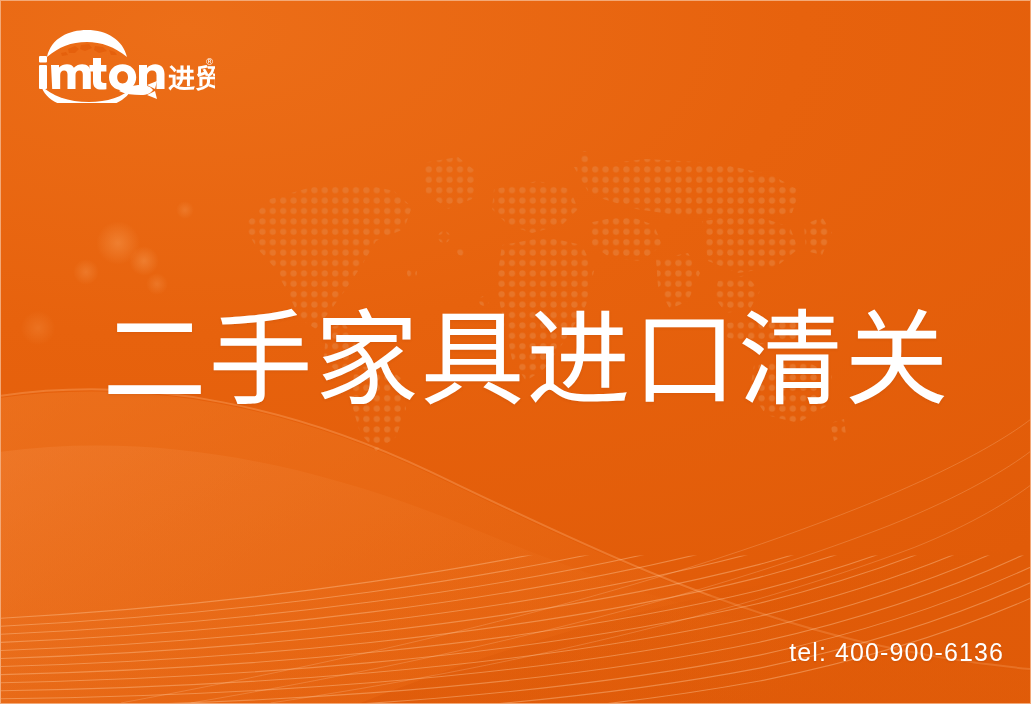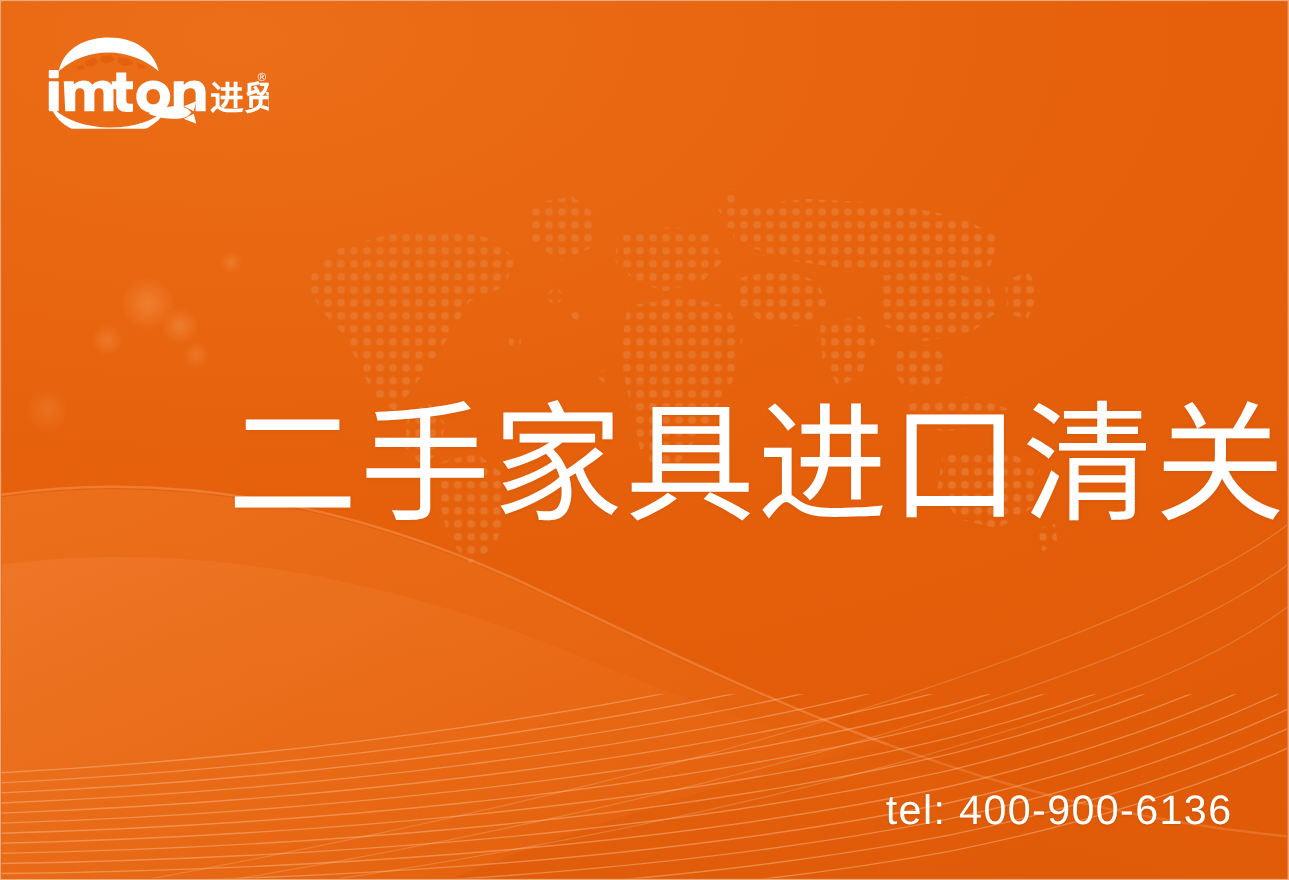--- a/index.html
+++ b/index.html
@@ -49,42 +49,42 @@
     position:absolute;
     left:34px; top:28px;
     width:180px; height:74px;
     display:flex;align-items:center;
   }
   #logo svg{display:block;}
 
   
   #headline{
     position:absolute;
-    left:0; right:0; top:240px;
-    text-align:right;
+    left:0; right:0; top:228px;
+    text-align:center;
     color:#ffffff;
     font-family:"DejaVu Sans","Liberation Sans",sans-serif;
     font-weight:300;
     font-size:104px;
     line-height:1.18;
     letter-spacing:2px;
     white-space:nowrap;
     text-shadow:0 1px 3px rgba(120,45,0,.13);
     pointer-events:none;
     padding-left:22px;
   }
   #headline .hl-line{display:block;}
 
   
   #phone{
     position:absolute;
-    right:44px; bottom:36px;
+    right:26px; bottom:36px;
     color:#ffffff;
     font-family:"Liberation Sans","DejaVu Sans",sans-serif;
-    font-size:33px;
+    font-size:25px;
     font-weight:400;
     letter-spacing:1.1px;
     white-space:nowrap;
     text-shadow:0 1px 2px rgba(130,50,0,.20);
   }
 </style>
 </head>
 <body>
 
 <div id="banner">

